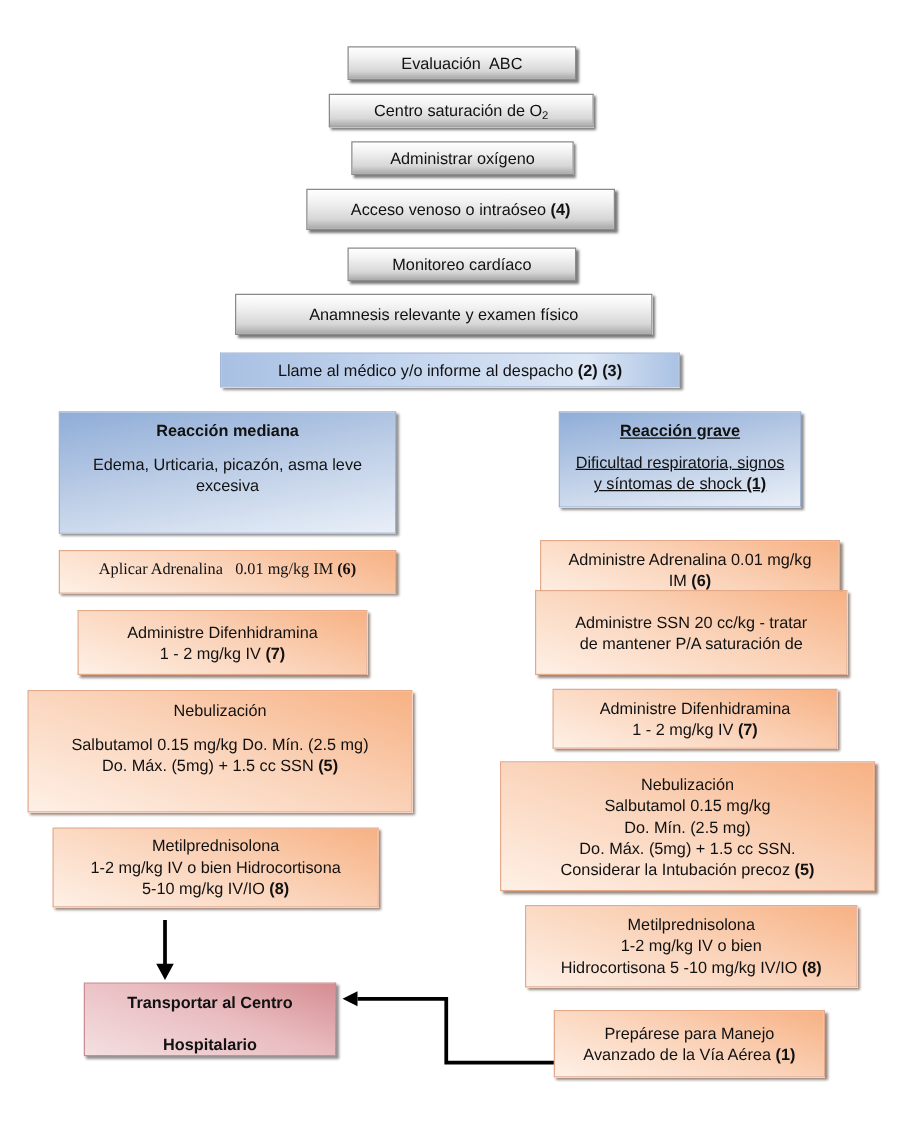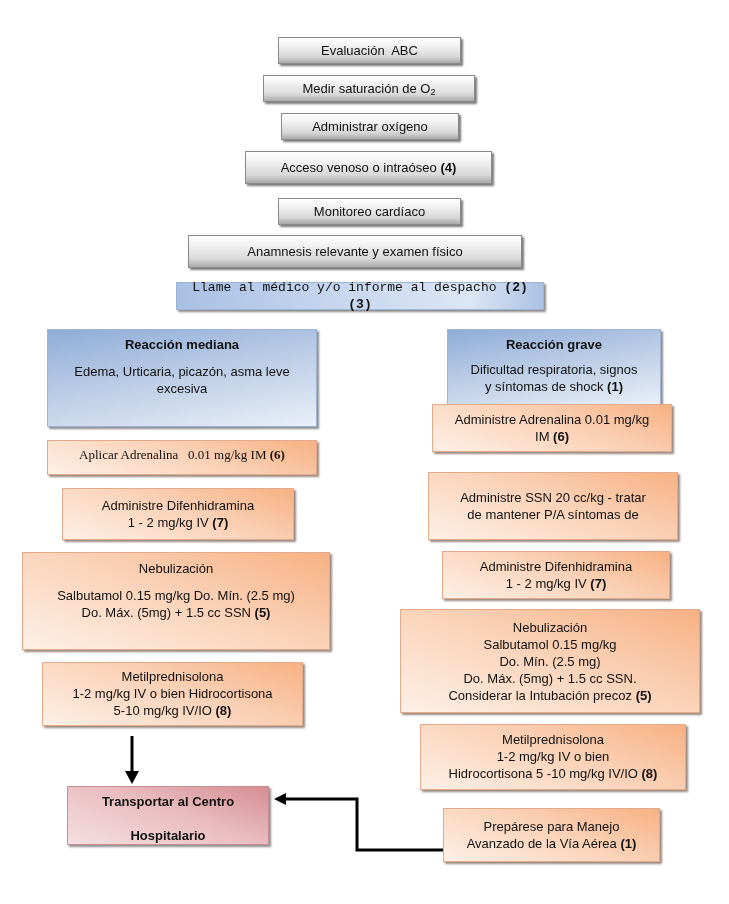--- a/index.html
+++ b/index.html
@@ -6,39 +6,39 @@
   body { width: 729px; height: 904px; position: relative; overflow: hidden;
          font-family: "Liberation Sans", sans-serif; color: #111; }
   .box { position: absolute; box-sizing: border-box; display: flex; flex-direction: column;
          align-items: center; justify-content: center; text-align: center;
          font-size: 13px; line-height: 17px; }
   .gray { background: linear-gradient(180deg, #ffffff 0%, #f2f2f2 30%, #d7d7d7 75%, #a9a9a9 100%);
           border: 1px solid #8a8a8a; box-shadow: 2px 2px 2px #7a7a7a; }
   .blue { background: linear-gradient(170deg, #8fadd8 0%, #b9cbe5 45%, #e9eff8 100%);
           border: 1px solid #9fb3d6; box-shadow: 2px 2px 2px #8c8c8c; }
   .blue-h { background: linear-gradient(90deg, #a8c0e3 0%, #c4d5ee 40%, #dce6f5 80%, #aac2e4 100%);
-            border: 1px solid #9fb3d6; box-shadow: 2px 2px 2px #8c8c8c; font-family: Liberation Mono, monospace; }
+            border: 1px solid #9fb3d6; box-shadow: 2px 2px 2px #8c8c8c; }
   .orange { background: linear-gradient(200deg, #f7b183 0%, #fad1b6 45%, #fef0e6 100%);
             border: 1px solid #e3a98b; box-shadow: 2px 2px 2px #9a8a80; }
   .pink { background: linear-gradient(200deg, #d58d92 0%, #e9bcc0 45%, #f4dfe1 100%);
           border: 1px solid #c98e93; box-shadow: 2px 2px 2px #8f8f8f; }
   .b { font-weight: bold; }
   .line { display: block; white-space: nowrap; }
   .gap { height: 10px; }
   sub { font-size: 9px; vertical-align: -2px; line-height: 0; }
   svg.arrows { position: absolute; left: 0; top: 0; }
 </style>
 </head>
 <body>
 
 <div class="box gray" style="left:278px;top:37px;width:183px;height:27px;">
   <span style="white-space:pre;">Evaluación  ABC</span>
 </div>
 <div class="box gray" style="left:263px;top:75px;width:212px;height:27px;">
-  <span><span>Medir saturación de O</span><sub>2</sub></span>
+  <span><span>Centro saturación de O</span><sub>2</sub></span>
 </div>
 <div class="box gray" style="left:281px;top:113px;width:178px;height:27px;">
   <span>Administrar oxígeno</span>
 </div>
 <div class="box gray" style="left:245px;top:151px;width:247px;height:33px;">
   <span><span style="white-space:pre;">Acceso venoso o intraóseo </span><span class="b">(4)</span></span>
 </div>
 <div class="box gray" style="left:278px;top:198px;width:183px;height:27px;">
   <span>Monitoreo cardíaco</span>
 </div>
@@ -77,35 +77,35 @@
   <span class="line">Metilprednisolona</span>
   <span class="line">1-2 mg/kg IV o bien Hidrocortisona</span>
   <span class="line"><span style="white-space:pre;">5-10 mg/kg IV/IO </span><span class="b">(8)</span></span>
 </div>
 
 <div class="box pink" style="left:67px;top:786px;width:202px;height:59px;justify-content:space-between;padding-top:6px;">
   <span class="line b">Transportar al Centro</span>
   <span class="line b">Hospitalario</span>
 </div>
 
-<div class="box blue" style="left:447px;top:329px;width:214px;height:77px;justify-content:flex-start;padding-top:6px;">
+<div class="box blue" style="left:447px;top:329px;width:194px;height:77px;justify-content:flex-start;padding-top:6px;text-decoration:underline;">
   <span class="line b">Reacción grave</span>
   <span class="gap" style="height:8px;"></span>
   <span class="line">Dificultad respiratoria, signos</span>
   <span class="line"><span style="white-space:pre;">y síntomas de shock </span><span class="b">(1)</span></span>
 </div>
 
-<div class="box orange" style="left:432px;top:404px;width:240px;height:48px;">
+<div class="box orange" style="left:432px;top:432px;width:240px;height:48px;">
   <span class="line">Administre Adrenalina 0.01 mg/kg</span>
   <span class="line"><span style="white-space:pre;">IM </span><span class="b">(6)</span></span>
 </div>
 
 <div class="box orange" style="left:428px;top:472px;width:250px;height:68px;">
   <span class="line">Administre SSN 20 cc/kg - tratar</span>
-  <span class="line">de mantener P/A síntomas de</span>
+  <span class="line">de mantener P/A saturación de</span>
 </div>
 
 <div class="box orange" style="left:442px;top:551px;width:228px;height:48px;">
   <span class="line">Administre Difenhidramina</span>
   <span class="line"><span style="white-space:pre;">1 - 2 mg/kg IV </span><span class="b">(7)</span></span>
 </div>
 
 <div class="box orange" style="left:400px;top:609px;width:300px;height:104px;">
   <span class="line">Nebulización</span>
   <span class="line">Salbutamol 0.15 mg/kg</span>

